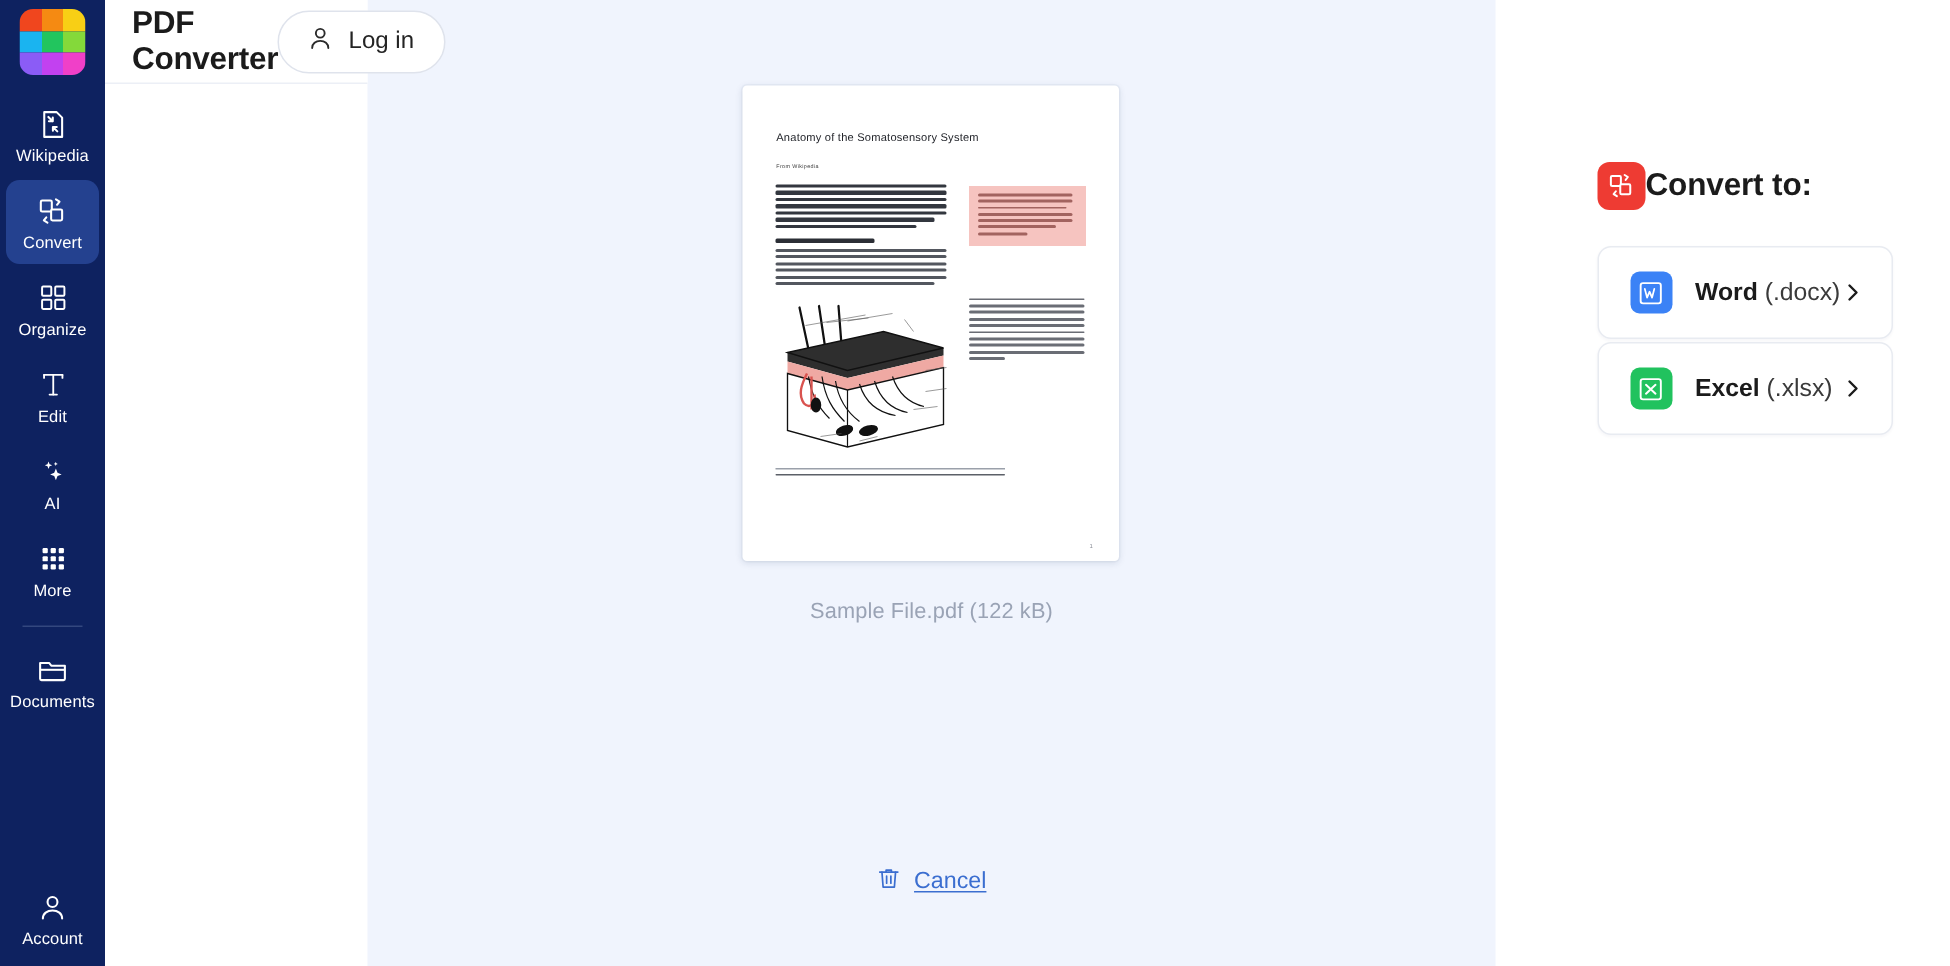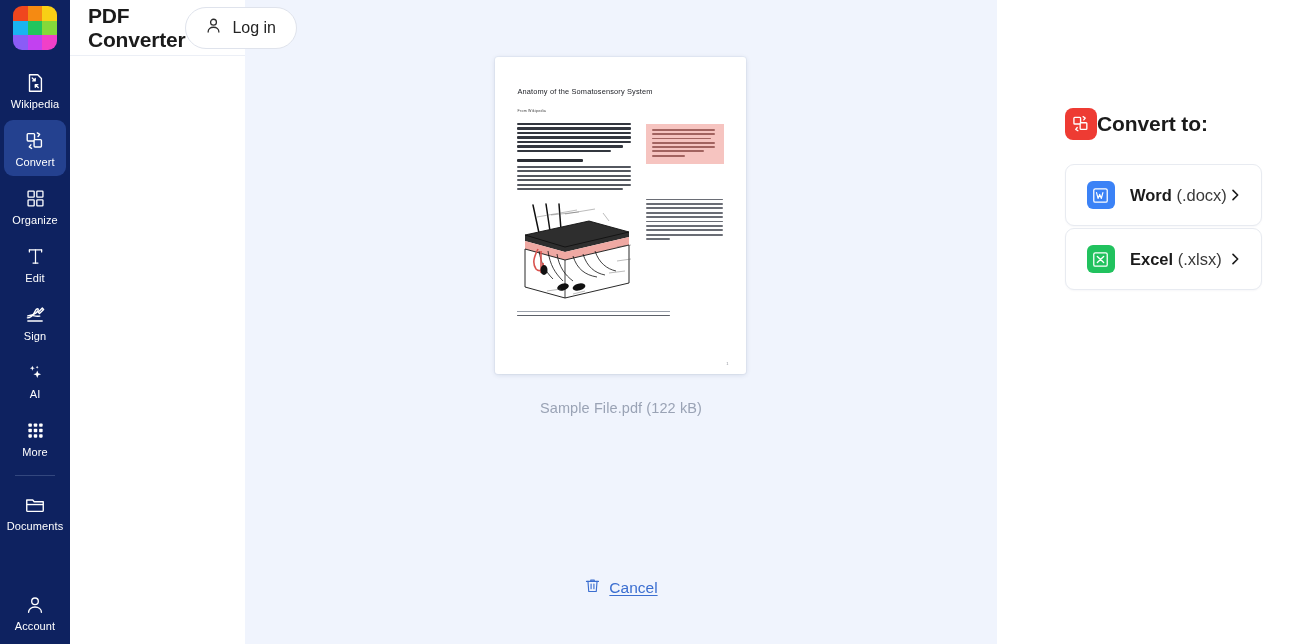--- a/index.html
+++ b/index.html
@@ -398,31 +398,20 @@
           <path d="M5 4.5h14"></path>
             <path d="M12 4.5v15"></path>
             <path d="M9.2 19.5h5.6"></path>
           <path d="M5 4.5v2.3"></path>
             <path d="M19 4.5v2.3"></path>
         </svg>
       </span>
       <span class="nav-label">Edit</span>
     </div>
 
-    <div class="nav-item">
-      <span class="nav-ico">
-        <svg width="23" height="23" viewBox="0 0 24 24" fill="none" stroke="#fff" stroke-width="1.4" stroke-linecap="round" stroke-linejoin="round">
-          <path d="M3.5 15.5c3.5 0 5-1.3 6.8-4.6C11.6 8.6 12.4 6 14 6c1 0 1.2 1.1.5 2.3-1 1.8-3.5 3.3-6.2 4.2-1.6.5-3 .8-4.4.9"></path>
-          <path d="M9.5 13.2c2.6.6 4.6.9 7 .5"></path>
-          <path d="M14.8 9.6l4.3-4.3 1.4 1.4-4.3 4.3z"></path>
-          <path d="M4 18.8h15"></path>
-        </svg>
-      </span>
-      <span class="nav-label">Sign</span>
-    </div>
 
     <div class="nav-item">
       <span class="nav-ico">
         <svg width="21" height="21" viewBox="0 0 24 24" fill="#fff">
           <path d="M14 9.6l1.25 3.15L18.4 14l-3.15 1.25L14 18.4l-1.25-3.15L9.6 14l3.15-1.25z"></path>
           <path d="M8.4 4.2l.8 2.05 2.05.8-2.05.8-.8 2.05-.8-2.05-2.05-.8 2.05-.8z"></path>
           <path d="M13.9 4.4l.45 1.15 1.15.45-1.15.45-.45 1.15-.45-1.15-1.15-.45 1.15-.45z"></path>
         </svg>
       </span>
       <span class="nav-label">AI</span>

